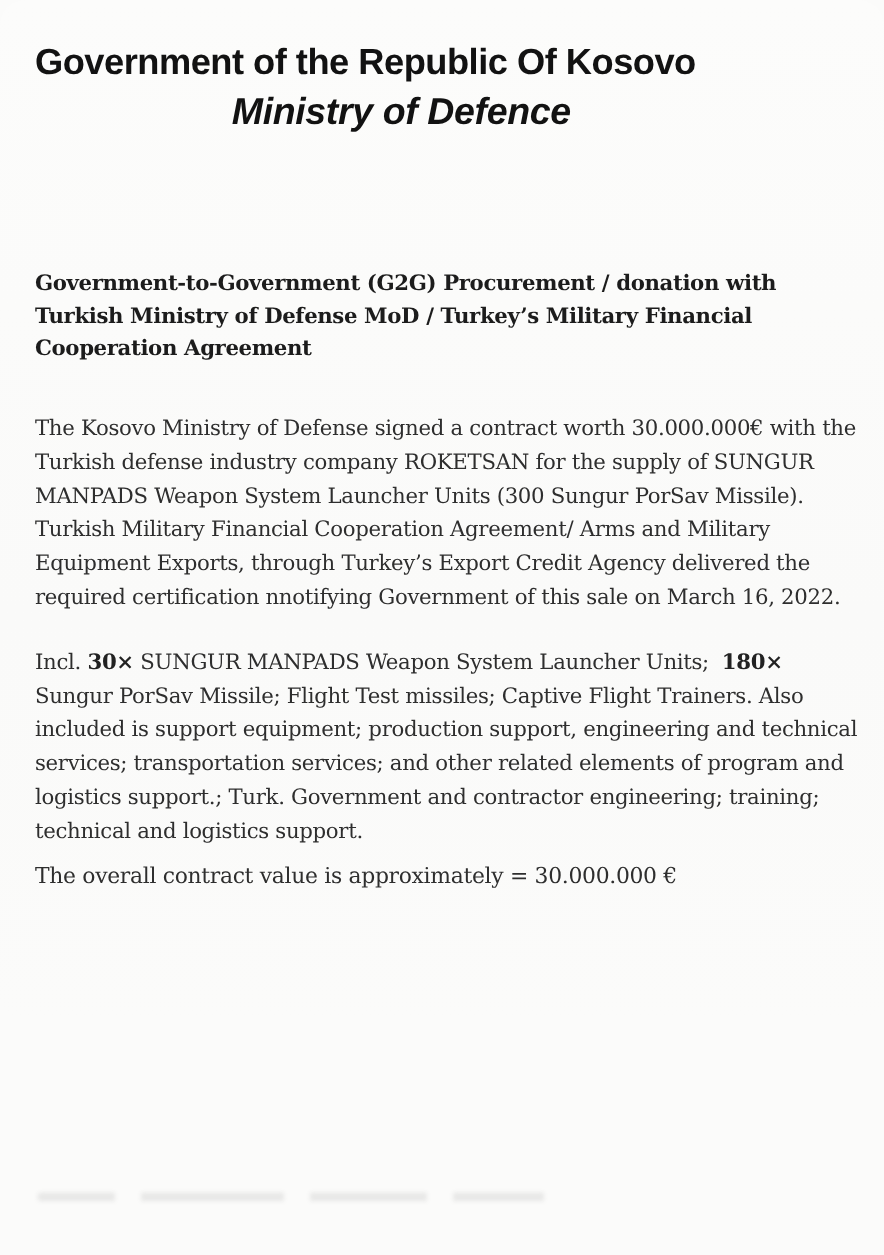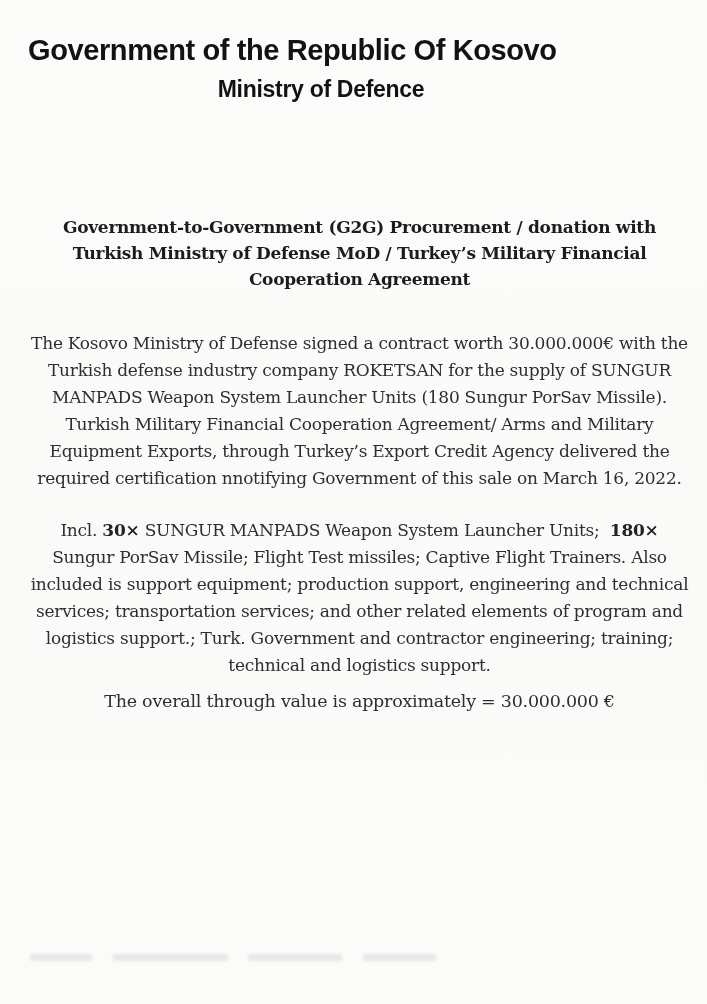--- a/index.html
+++ b/index.html
@@ -35,33 +35,33 @@
     font-size: 29px;
     line-height: 34px;
     letter-spacing: -0.4px;
     color: #121212;
     white-space: nowrap;
   }
   .doc-subtitle {
     margin: 9px 0 0 0;
     font-family: "Liberation Sans", sans-serif;
     font-weight: bold;
-    font-size: 23px;
+    font-size: 30px;
     line-height: 27px;
     letter-spacing: -0.3px;
     color: #121212;
     text-align: center;
+    font-style: italic;
   }
   
   .doc-body {
     position: absolute;
     top: 214px;
     left: 28px;
     width: 663px;
-    text-align: center;
   }
   .section-heading {
     margin: 0 0 38px 0;
     font-weight: bold;
     font-size: 17px;
     line-height: 26px;
     letter-spacing: -0.3px;
     color: #1c1c1c;
     white-space: pre-wrap;
   }
@@ -113,26 +113,26 @@
   <div class="doc-header">
     <h1 class="doc-title">Government of the Republic Of Kosovo</h1>
     <h2 class="doc-subtitle">Ministry of Defence</h2>
   </div>
 
   <div class="doc-body">
 
     <p class="section-heading">Government-to-Government (G2G) Procurement / donation with Turkish Ministry of Defense MoD / Turkey’s Military Financial Cooperation Agreement</p>
 
 
-    <p class="para">The Kosovo Ministry of Defense signed a contract worth 30.000.000€ with the Turkish defense industry company ROKETSAN for the supply of SUNGUR MANPADS Weapon System Launcher Units (180 Sungur PorSav Missile).</p>
+    <p class="para">The Kosovo Ministry of Defense signed a contract worth 30.000.000€ with the Turkish defense industry company ROKETSAN for the supply of SUNGUR MANPADS Weapon System Launcher Units (300 Sungur PorSav Missile).</p>
 
 
     <p class="para">Turkish Military Financial Cooperation Agreement/ Arms and Military Equipment Exports, through Turkey’s Export Credit Agency delivered the required certification nnotifying Government of this sale on March 16, 2022.</p>
 
     <p class="para para-inclusions"><span>Incl. </span><span class="qty">30×</span><span> SUNGUR MANPADS Weapon System Launcher Units;  </span><span class="qty">180×</span><span> Sungur PorSav Missile; Flight Test missiles; Captive Flight Trainers. Also included is support equipment; production support, engineering and technical services; transportation services; and other related elements of program and logistics support.; Turk. Government and contractor engineering; training; technical and logistics support.</span></p>
 
-    <p class="total-line">The overall through value is approximately = 30.000.000 €</p>
+    <p class="total-line">The overall contract value is approximately = 30.000.000 €</p>
 
   </div>
 
   <div class="cutoff-artifact"></div>
 
 </div>
 
 </body></html>

